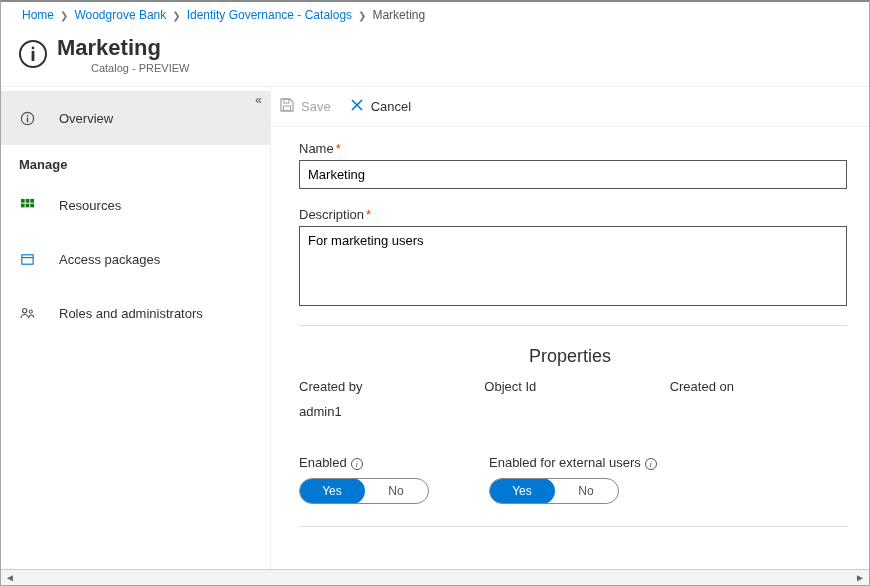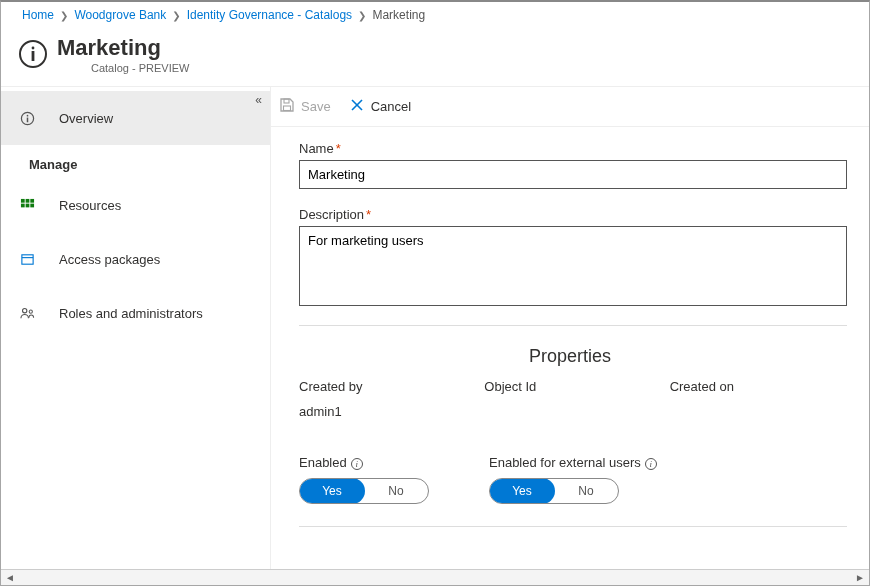--- a/index.html
+++ b/index.html
@@ -17,21 +17,21 @@
   }
   .info-circle svg { width:6px; height:16px; }
   .title { font-size:22px; font-weight:600; line-height:1.1; }
   .subtitle { font-size:11px; color:#666; margin-top:2px;margin-left:34px; }
   
   .body { flex:1; display:flex; overflow:hidden; }
   .sidebar { width:270px; border-right:1px solid #eee; padding-top:4px; position:relative; }
   .collapse-chevrons { position:absolute; top:6px; right:12px; color:#555; font-size:12px; letter-spacing:-4px; cursor:pointer;}
   .side-item { display:flex; align-items:center; gap:24px; padding:19px 18px; cursor:pointer; font-size:13px; }
   .side-item.active { background:#ececec; }
-  .side-group-label { padding:12px 28px 6px; font-weight:600; font-size:13px; color:#323130; }
+  .side-group-label { padding:12px 18px 6px; font-weight:600; font-size:13px; color:#323130; }
   .side-icon { width:16px; height:16px; display:inline-flex; align-items:center; justify-content:center; color:#555; }
   .side-icon svg { width:15px; height:15px; }
   .icon-green svg { color:#107c10; }
   .icon-blue svg { color:#0078d4; }
   
   .main { flex:1; overflow:auto; }
   .toolbar { display:flex; align-items:center; gap:18px; padding:10px 8px; border-bottom:1px solid #eee; }
   .tool-btn { display:flex; align-items:center; gap:6px; font-size:13px; cursor:pointer; }
   .tool-btn.disabled { color:#a6a6a6; cursor:default; }
   .tool-btn svg { width:16px; height:16px; }

